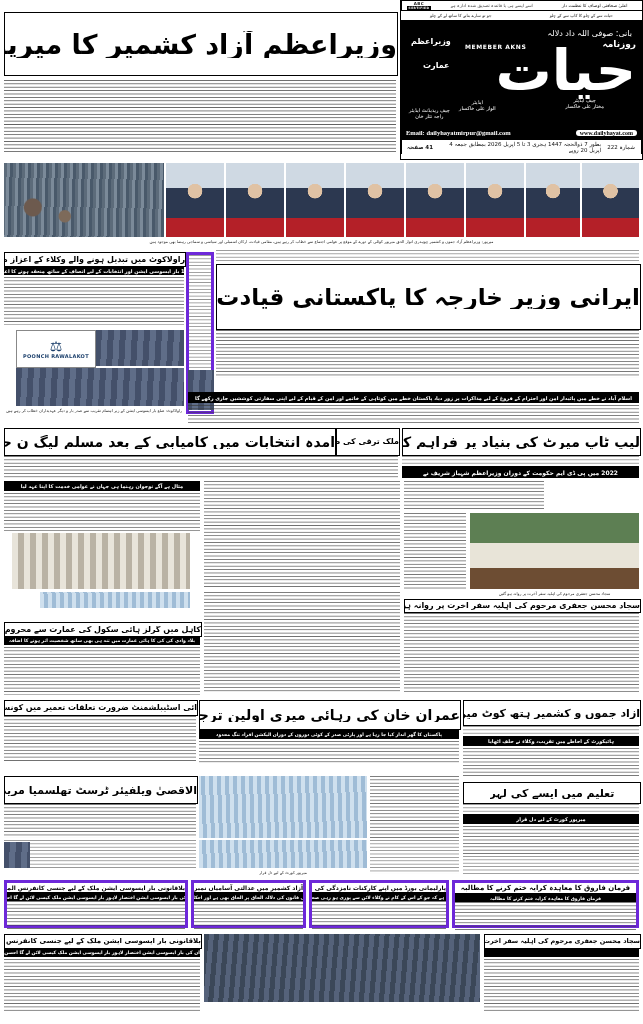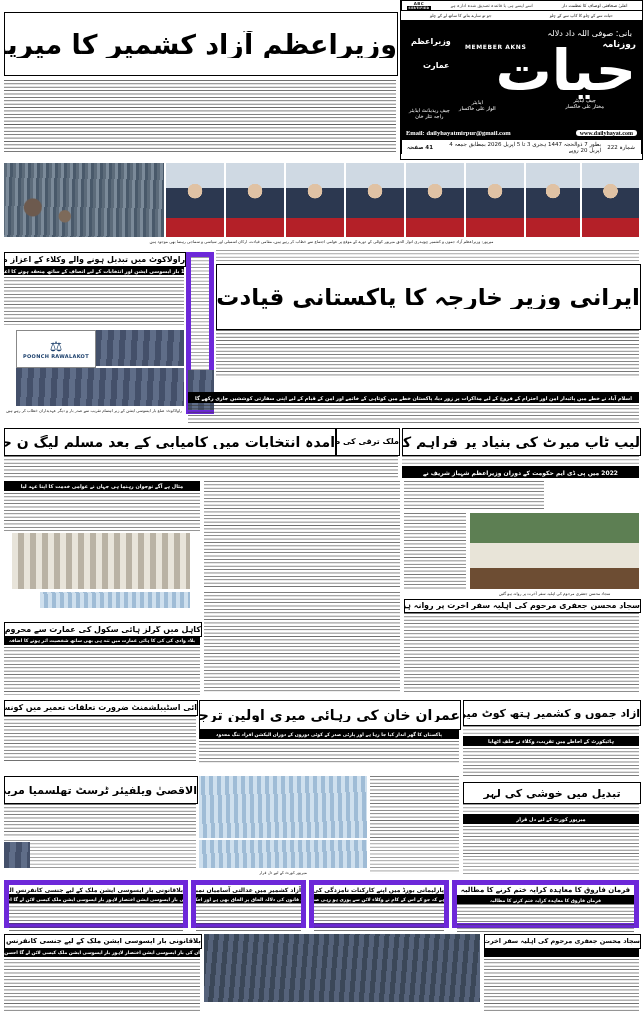--- a/index.html
+++ b/index.html
@@ -21,21 +21,21 @@
   
   .hl{
     font-family:"DejaVu Sans","Liberation Sans",sans-serif;
     font-weight:bold;direction:rtl;text-align:center;
     white-space:nowrap;overflow:hidden;line-height:1;
     color:#000;
   }
   .hl-box{border:1px solid #000;background:#fff;display:flex;align-items:center;justify-content:center;}
   .hl-band{background:#000;color:#fff;display:flex;align-items:center;justify-content:center;
            direction:rtl;font-weight:bold;overflow:hidden;white-space:nowrap;}
-  .box{border:5px solid #6d28d9;box-sizing:border-box;}
+  .box{border:3px solid #6d28d9;box-sizing:border-box;}
 
   
   .masthead{position:absolute;right:0;top:0;width:243px;height:160px;box-sizing:border-box;border:1px solid #000;background:#fff;}
   .mh-strip{height:9px;border-bottom:1px solid #000;display:flex;align-items:center;}
   .abc{width:34px;height:100%;border-left:1px solid #000;display:flex;flex-direction:column;
        align-items:center;justify-content:center;font-size:4px;font-weight:bold;letter-spacing:.4px;}
   .abc span.b{background:#000;color:#fff;font-size:3px;padding:0 2px;}
   .mh-black{background:#000;color:#fff;position:relative;height:118px;overflow:hidden;}
   .logo-ar{
     position:absolute;right:6px;top:14px;
@@ -252,21 +252,21 @@
     <div class="hl" style="font-size:8px;">آئی اسٹیبلشمنٹ ضرورت تعلقات تعمیر میں کونسل فلاح عثمان ہمی</div>
   </div>
   <div class="txt" style="position:absolute;left:4px;top:716px;width:192px;height:46px;"></div>
 
   <div class="hl-box" style="position:absolute;left:4px;top:776px;width:192px;height:26px;">
     <div class="hl" style="font-size:11px;">الاقصیٰ ویلفیئر ٹرسٹ تھلسمیا مریض بچوں کی فلاح کیلئے کوشاں، ایدھی حمید</div>
   </div>
   <div class="photo gathering" style="position:absolute;left:199px;top:776px;width:168px;height:62px;"></div>
   <div class="txt" style="position:absolute;left:370px;top:776px;width:89px;height:62px;"></div>
   <div class="hl-box" style="position:absolute;left:463px;top:782px;width:176px;height:20px;">
-    <div class="hl" style="font-size:11px;">تبدیل میں خوشی کی لہر</div>
+    <div class="hl" style="font-size:11px;">تعلیم میں ایسے کی لہر</div>
   </div>
   <div class="txt light" style="position:absolute;left:463px;top:804px;width:176px;height:8px;"></div>
   <div class="hl-band" style="position:absolute;left:463px;top:814px;width:176px;height:10px;font-size:5px;">میرپور کورٹ کے لیے دل قرار</div>
   <div class="txt" style="position:absolute;left:463px;top:826px;width:176px;height:28px;"></div>
 
   <div class="txt" style="position:absolute;left:4px;top:804px;width:192px;height:34px;"></div>
 
   <div class="txt light" style="position:absolute;left:4px;top:840px;width:192px;height:30px;"></div>
   <div class="photo gathering" style="position:absolute;left:199px;top:840px;width:168px;height:28px;"></div>
   <div class="cap" style="position:absolute;left:199px;top:870px;width:168px;height:6px;">میرپور کورٹ کے لیے دل قرار</div>

